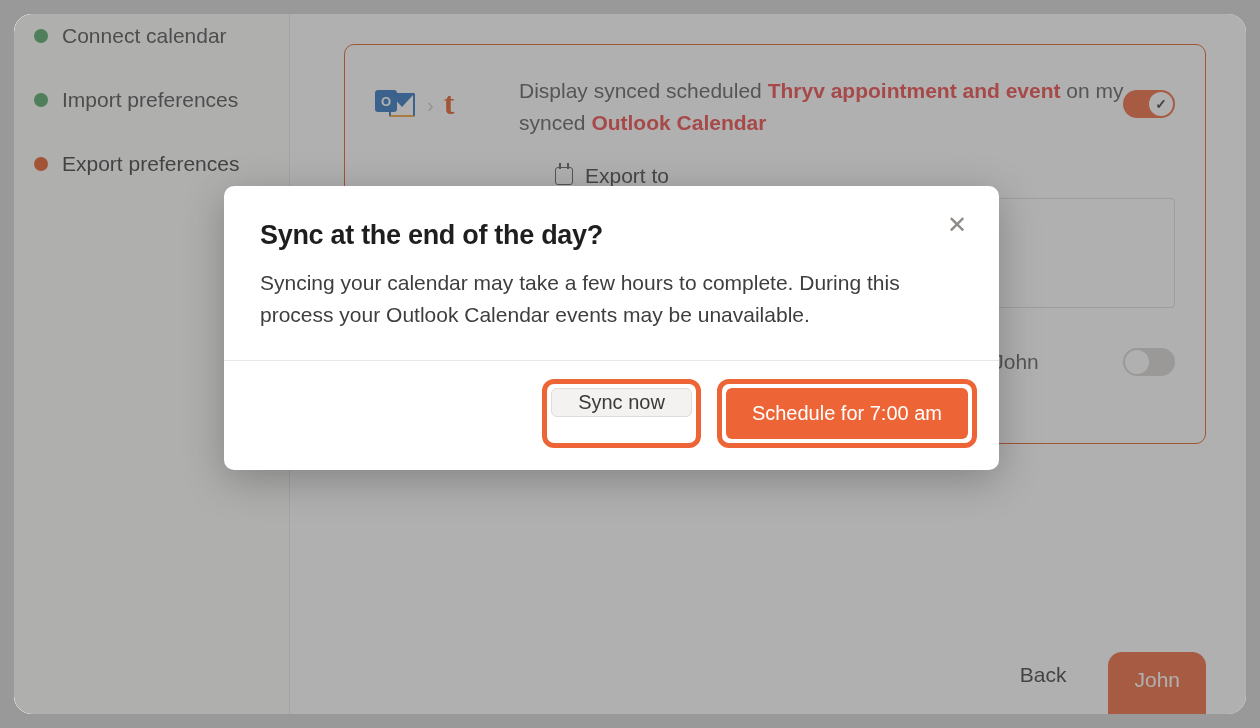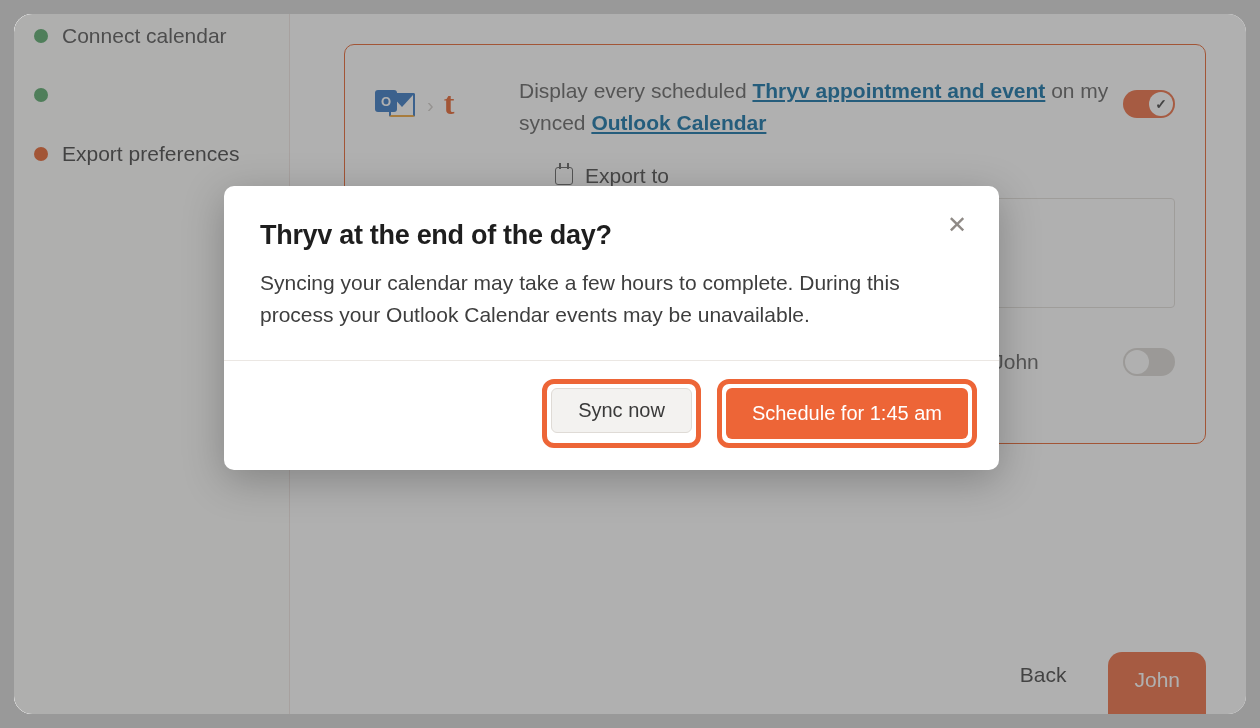--- a/index.html
+++ b/index.html
@@ -128,21 +128,21 @@
     color: var(--orange);
     line-height: 1;
     transform: translateY(-2px);
   }
   .desc {
     flex: 1;
     font-size: 21px;
     line-height: 1.5;
     color: #5a5a5a;
   }
-  .desc strong { color: #0369a1; font-weight: 700; text-decoration: underline; }
+  .desc strong { color: #ef4444; font-weight: 700; }
   .export-line {
     display: flex;
     align-items: center;
     gap: 12px;
     font-size: 21px;
     color: #404040;
     margin-top: 22px;
     margin-left: 36px;
   }
   .cal-ico {
@@ -280,21 +280,21 @@
     border-radius: 12px;
     padding: 4px;
     display: inline-block;
   }
   .btn-sync-now {
     background: #f3f2f0;
     color: #3a3a3a;
     border: 1px solid #dfdbd6;
     border-radius: 6px;
     font-size: 20px;
-    padding: 10px 26px;
+    padding: 2px 26px;
     cursor: pointer;
   }
   .btn-schedule {
     background: var(--orange-bright);
     color: #fff;
     border: none;
     border-radius: 6px;
     font-size: 20px;
     padding: 14px 26px;
     cursor: pointer;
@@ -307,20 +307,21 @@
   <div class="frame">
     <div class="layout">
 
       <div class="sidebar">
         <div class="step done cut">
           <span class="dot"></span>
           <span>Connect calendar</span>
         </div>
         <div class="step done">
           <span class="dot"></span>
+          <span>Import preferences</span>
         </div>
         <div class="step active">
           <span class="dot"></span>
           <span>Export preferences</span>
         </div>
       </div>
 
       <div class="main">
         <div class="card">
 
@@ -328,21 +329,21 @@
             <div class="icons">
               <span class="outlook-ico">
                 <span class="env"></span>
                 <span class="square">O</span>
               </span>
               <span class="arrow-spacer">›</span>
               <span class="thryv-ico">t</span>
             </div>
 
             <div class="desc">
-              <span>Display every scheduled </span><strong>Thryv appointment and event</strong><span> on my synced </span><strong>Outlook Calendar</strong>
+              <span>Display synced scheduled </span><strong>Thryv appointment and event</strong><span> on my synced </span><strong>Outlook Calendar</strong>
 
               <div class="export-line">
                 <span class="cal-ico"></span>
                 <span>Export to</span>
               </div>
               <div class="dropdown"></div>
             </div>
           </div>
 
           <div class="toggle on top-toggle">
@@ -367,27 +368,27 @@
       <button class="btn-done">John</button>
     </div>
 
     <div class="dim"></div>
 
     <div class="modal">
       <button class="modal-close">
         <span>✕</span>
       </button>
       <div class="modal-body">
-        <h2 class="modal-title">Thryv at the end of the day?</h2>
+        <h2 class="modal-title">Sync at the end of the day?</h2>
         <p class="modal-text">Syncing your calendar may take a few hours to complete. During this process your Outlook Calendar events may be unavailable.</p>
       </div>
       <div class="modal-footer">
         <span class="outlined-btn">
           <button class="btn-sync-now">Sync now</button>
         </span>
         <span class="outlined-btn">
-          <button class="btn-schedule">Schedule for 1:45 am</button>
+          <button class="btn-schedule">Schedule for 7:00 am</button>
         </span>
       </div>
     </div>
 
   </div>
 </div>
 
 </body></html>

